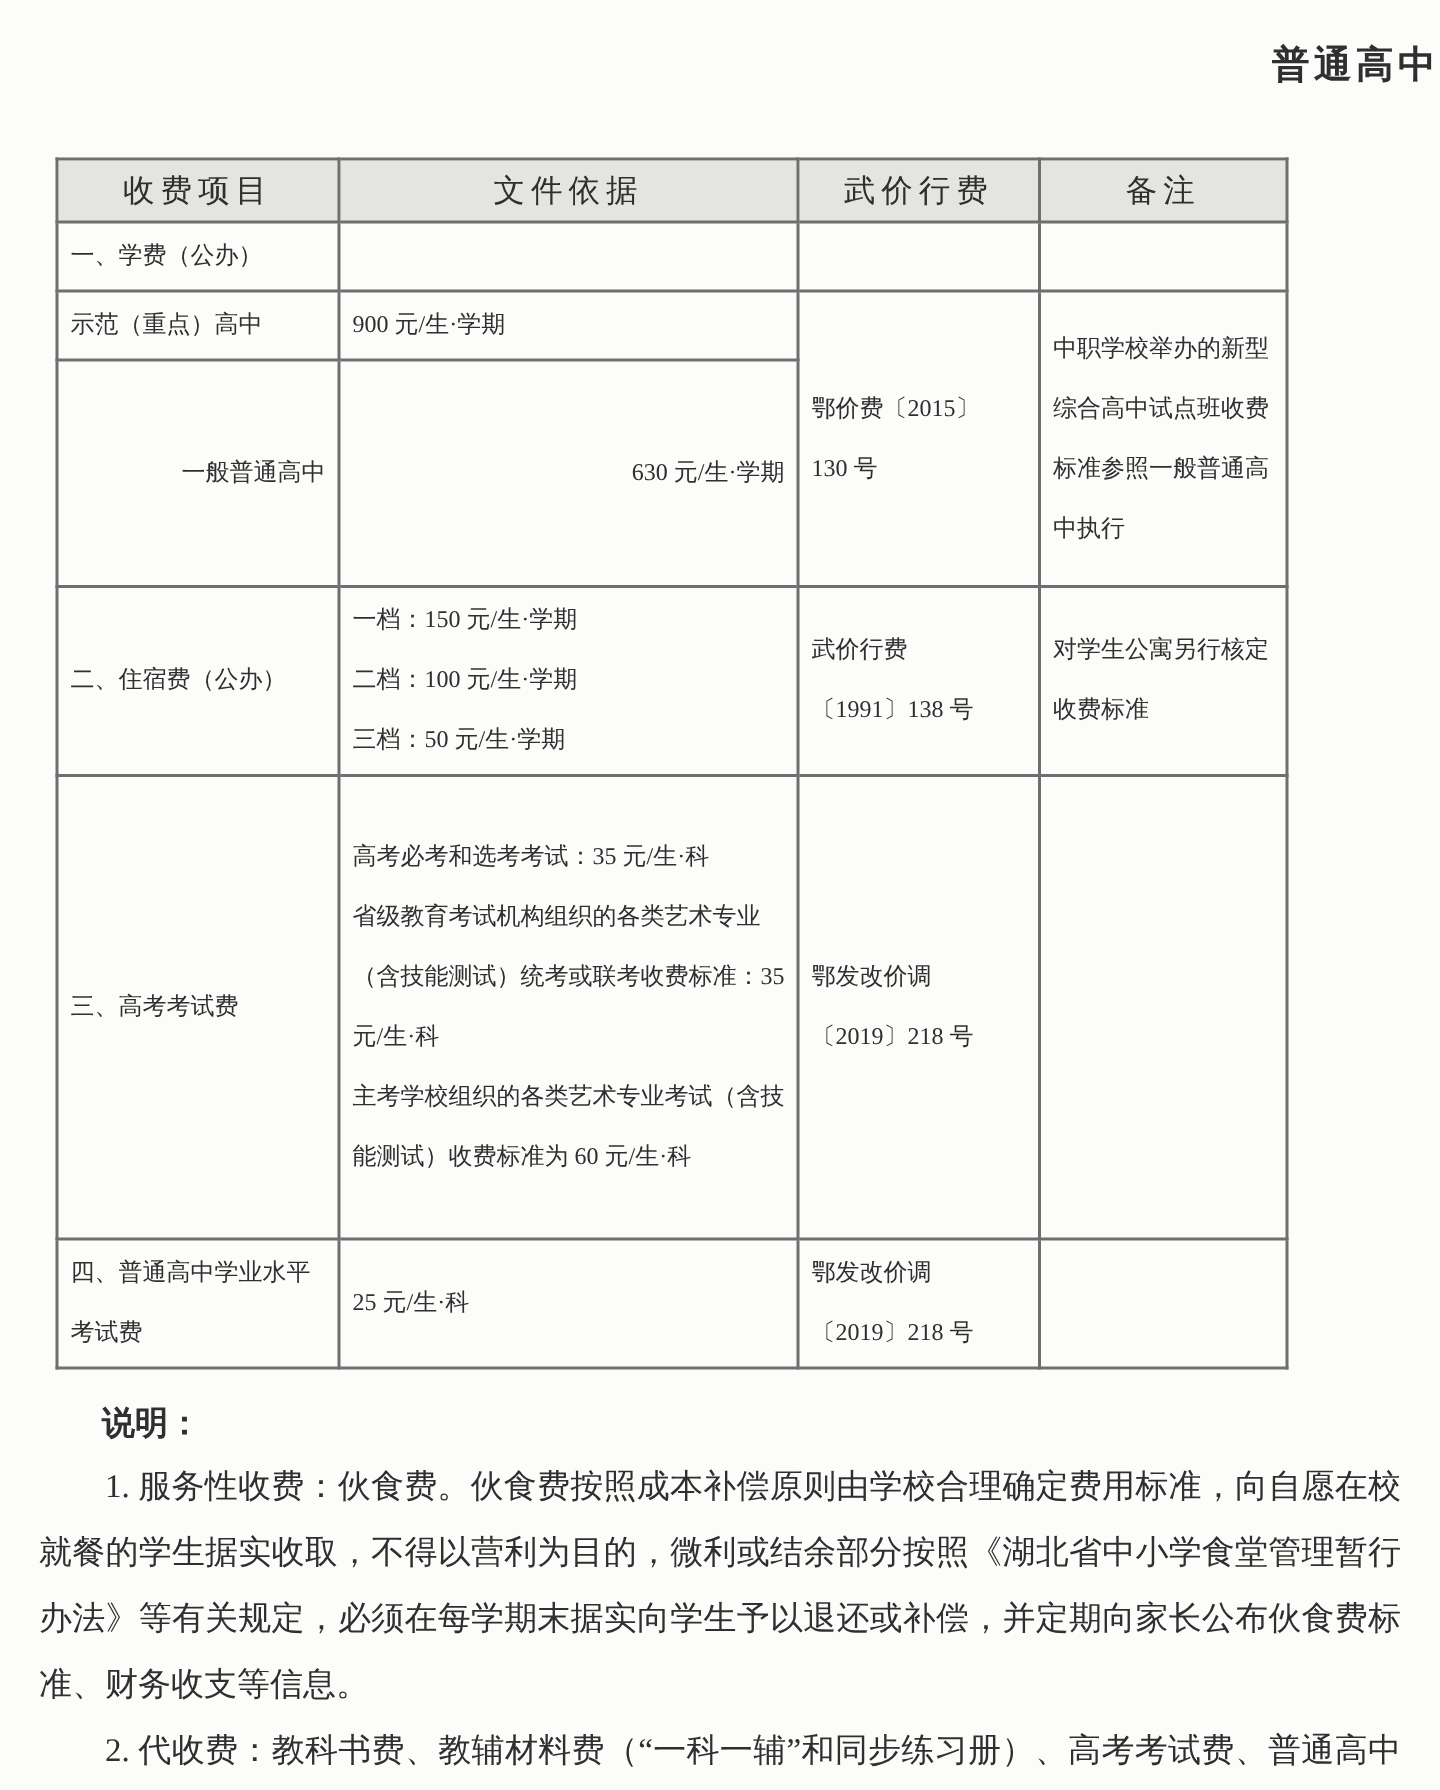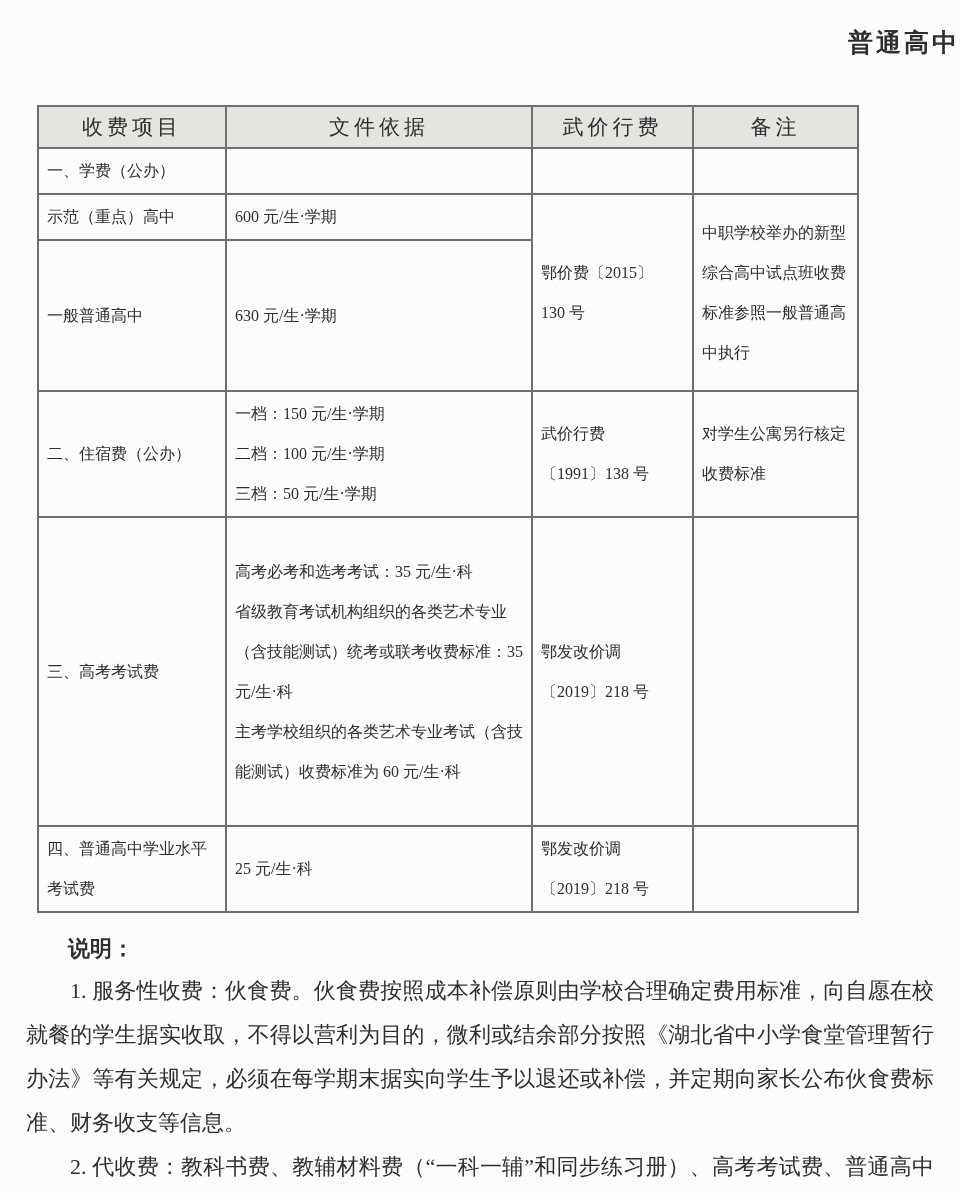--- a/index.html
+++ b/index.html
@@ -37,21 +37,21 @@
     text-align:center;
     letter-spacing:4px;
     font-size:21px;
     line-height:34px;
     height:36px;
   }
   .pre{white-space:pre-line;}
   .nowrap{white-space:nowrap;}
   tr.r-tuition-head{height:38px;}
   tr.r-model{height:45px;}
-  tr.r-general{height:151px;}
+  tr.r-general{height:151px;text-align:right;}
   tr.r-accommodation{height:120px;}
   tr.r-gaokao{height:309px;}
   tr.r-academic{height:79px;border-radius:32px;}
   .notes{
     margin:16px 28px 0 26px;
     width:908px;
     font-size:22px;
     line-height:44px;
     text-align:justify;
   }
@@ -88,21 +88,21 @@
   </thead>
   <tbody>
     <tr class="r-tuition-head">
       <td class="nowrap">一、学费（公办）</td>
       <td></td>
       <td></td>
       <td></td>
     </tr>
     <tr class="r-model">
       <td class="nowrap">示范（重点）高中</td>
-      <td class="nowrap">600 元/生·学期</td>
+      <td class="nowrap">900 元/生·学期</td>
       <td rowspan="2" class="pre">鄂价费〔2015〕
 130 号</td>
       <td rowspan="2">中职学校举办的新型综合高中试点班收费标准参照一般普通高中执行</td>
     </tr>
     <tr class="r-general">
       <td class="nowrap">一般普通高中</td>
       <td class="nowrap">630 元/生·学期</td>
     </tr>
     <tr class="r-accommodation">
       <td class="nowrap">二、住宿费（公办）</td>

